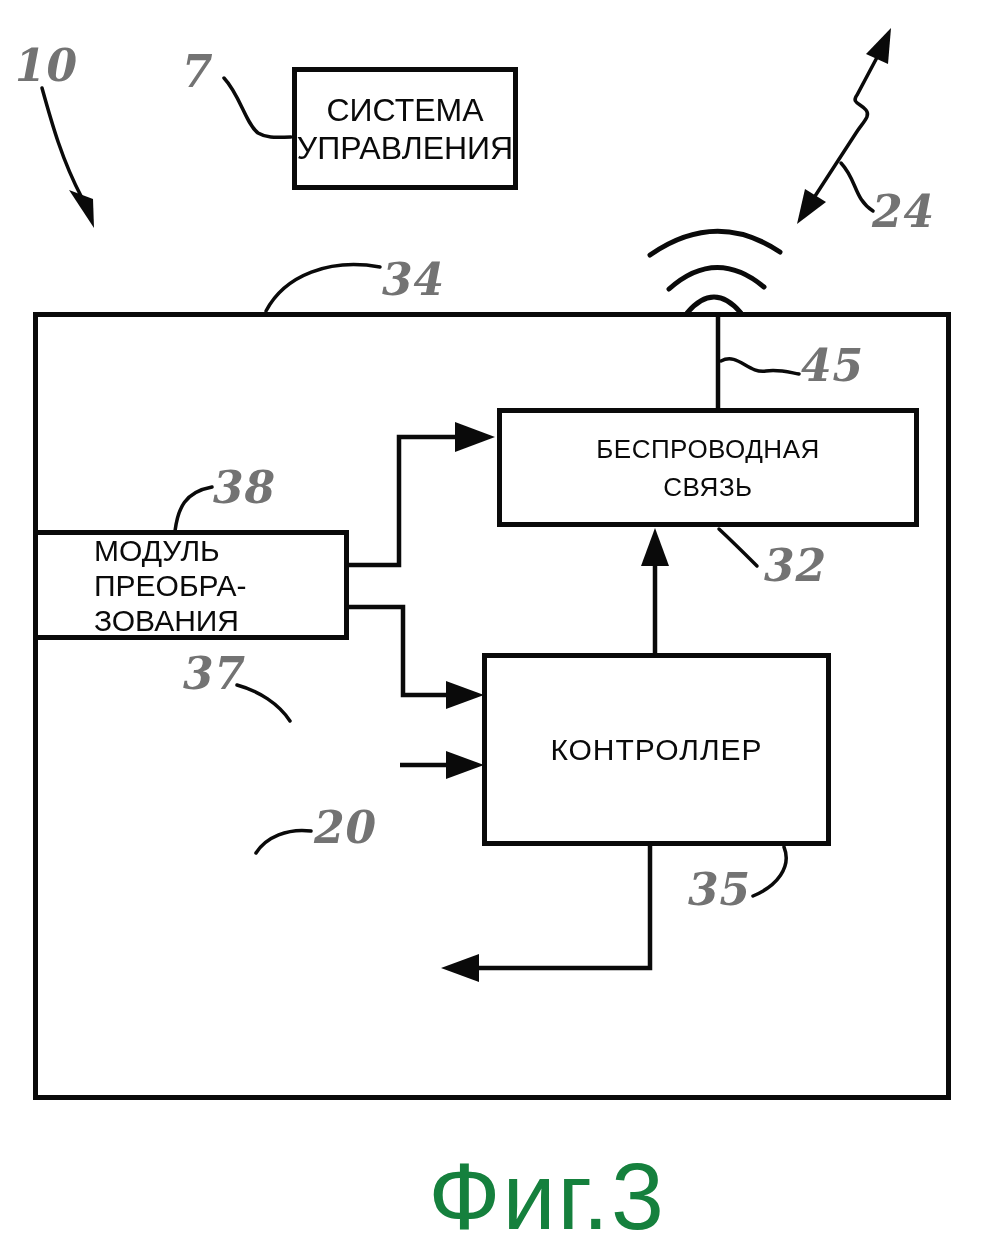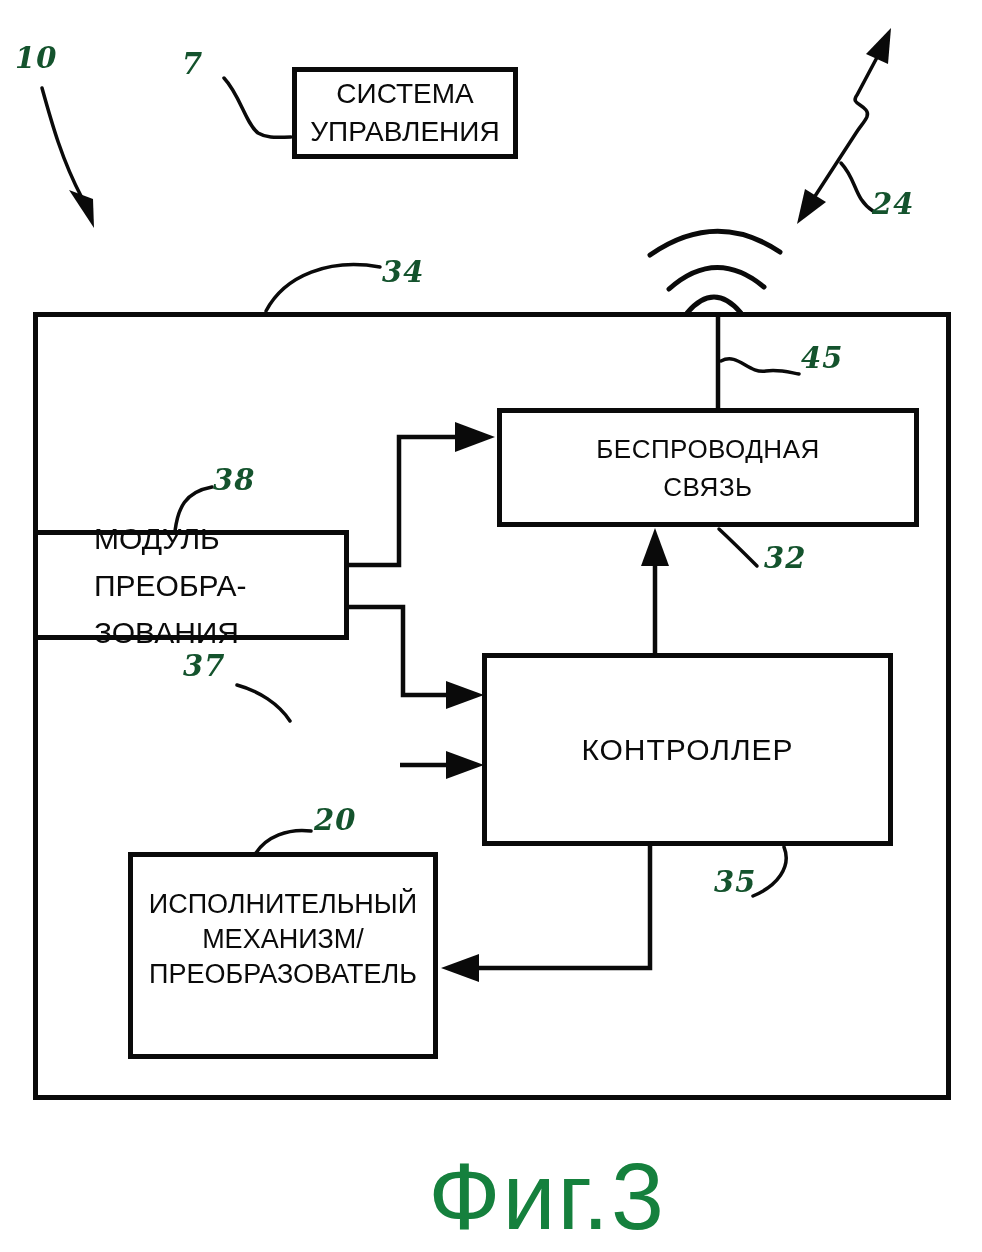--- a/index.html
+++ b/index.html
@@ -22,48 +22,48 @@
     justify-content:center;
     text-align:center;
     white-space:pre-line;
     color:#0a0a0a;
   }
   .ref{
     position:absolute;
     font-family:"DejaVu Serif",serif;
     font-style:italic;
     font-weight:bold;
-    font-size:29px;
+    font-size:44px;
     line-height:1;
-    color:#14532d;
+    color:#737373;
     letter-spacing:1px;
   }
   .ln{stroke:#0a0a0a;stroke-width:4.5;fill:none;}
   .ld{stroke:#0a0a0a;stroke-width:3.5;fill:none;stroke-linecap:round;}
   .hd{fill:#0a0a0a;stroke:none;}
   .arc{stroke:#0a0a0a;stroke-width:5;fill:none;stroke-linecap:round;}
 
-  #box-control{left:292px;top:67px;width:226px;height:92px;font-size:28px;line-height:38px;}
+  #box-control{left:292px;top:67px;width:226px;height:123px;font-size:32px;line-height:38px;}
   #box-field{left:33px;top:312px;width:918px;height:788px;}
   #field-label{position:absolute;left:98px;top:334px;font-size:28px;letter-spacing:1.5px;}
   #box-wireless{left:497px;top:408px;width:422px;height:119px;font-size:26px;line-height:38px;letter-spacing:0.5px;}
-  #box-module{left:33px;top:530px;width:316px;height:110px;font-size:30px;line-height:47px;justify-content:flex-start;text-align:left;padding-left:56px;}
+  #box-module{left:33px;top:530px;width:316px;height:110px;font-size:30px;line-height:35px;justify-content:flex-start;text-align:left;padding-left:56px;}
   #box-memory{left:160px;top:722px;width:241px;height:81px;font-size:20px;line-height:26px;}
-  #box-controller{left:482px;top:653px;width:411px;height:193px;font-size:30px;letter-spacing:1px;}
+  #box-controller{left:482px;top:653px;width:349px;height:193px;font-size:30px;letter-spacing:1px;}
   #box-actuator{left:128px;top:852px;width:310px;height:207px;font-size:27px;line-height:35px;align-items:flex-start;padding-top:30px;}
 
   #ref-10{left:15px;top:44px;}
   #ref-12{left:182px;top:50px;}
   #ref-34{left:382px;top:250px;margin-top:8px;}
   #ref-24{left:872px;top:190px;}
   #ref-26{left:801px;top:344px;}
   #ref-32{left:764px;top:544px;}
   #ref-38{left:213px;top:466px;}
   #ref-37{left:183px;top:652px;}
-  #ref-35{left:688px;top:868px;margin-left:26px;}
+  #ref-35{left:688px;top:868px;}
   #ref-20{left:314px;top:806px;}
 
   #caption{
     position:absolute;
     left:16px;top:1142px;width:982px;
     box-sizing:border-box;
     padding-left:80px;
     text-align:center;
     font-size:95px;
     letter-spacing:2px;
@@ -142,23 +142,20 @@
 
 
   <div class="box" id="box-control">СИСТЕМА
 УПРАВЛЕНИЯ</div>
   <div class="box" id="box-wireless">БЕСПРОВОДНАЯ
 СВЯЗЬ</div>
   <div class="box" id="box-module">МОДУЛЬ
 ПРЕОБРА-
 ЗОВАНИЯ</div>
   <div class="box" id="box-controller">КОНТРОЛЛЕР</div>
-  <div class="box" id="box-actuator">ИСПОЛНИТЕЛЬНЫЙ
-МЕХАНИЗМ/
-ПРЕОБРАЗОВАТЕЛЬ</div>
 
   <div class="ref" id="ref-10">10</div>
   <div class="ref" id="ref-12">7</div>
   <div class="ref" id="ref-34">34</div>
   <div class="ref" id="ref-24">24</div>
   <div class="ref" id="ref-26">45</div>
   <div class="ref" id="ref-32">32</div>
   <div class="ref" id="ref-38">38</div>
   <div class="ref" id="ref-37">37</div>
   <div class="ref" id="ref-35">35</div>

